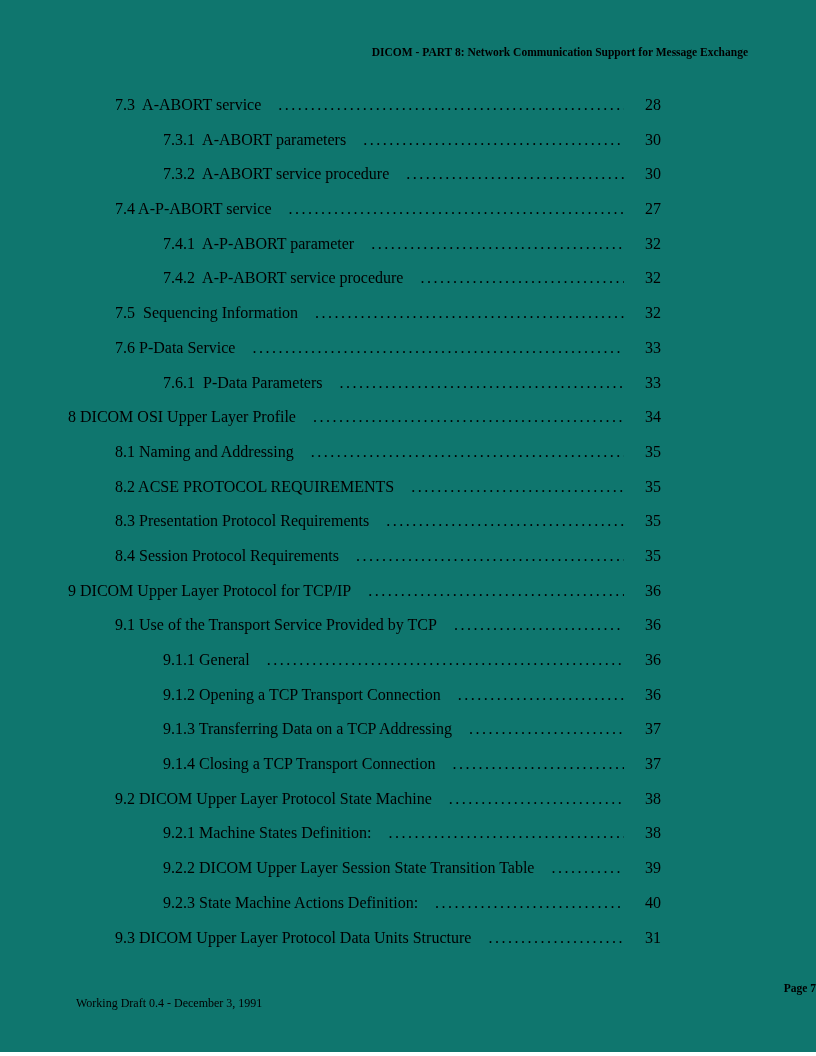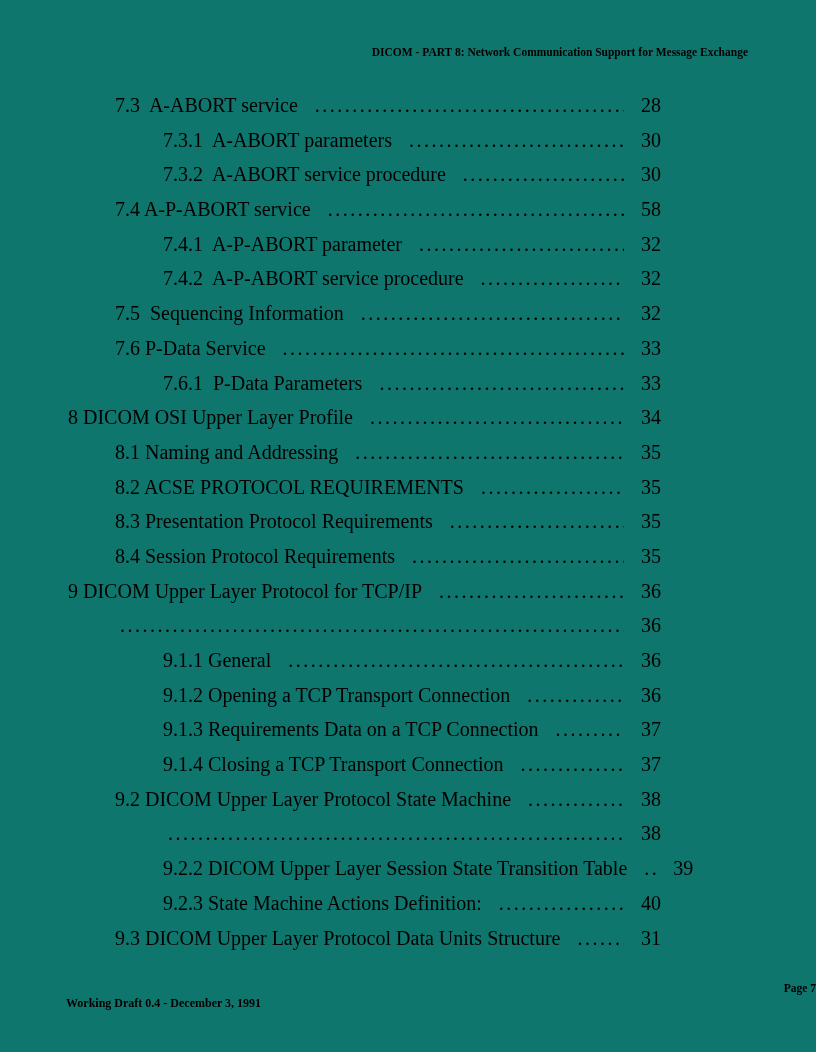--- a/index.html
+++ b/index.html
@@ -27,21 +27,21 @@
   .toc-list {
     position: absolute;
     top: 88px;
     left: 66px;
     width: 595px;
   }
   .toc-row {
     display: flex;
     align-items: baseline;
     height: 34.7px;
-    font-size: 20px;
+    font-size: 16px;
     line-height: 34.7px;
     gap: 12px;
   }
   .toc-row.level-0 { padding-left: 2px; }
   .toc-row.level-1 { padding-left: 49px; }
   .toc-row.level-2 { padding-left: 97px; font-family: Liberation Serif, serif; }
   .toc-label {
     white-space: pre;
     flex: 0 0 auto;
   }
@@ -66,23 +66,23 @@
     top: 982px;
     left: 0;
     width: 100%;
     text-align: right;
     font-size: 11.5px;
     font-weight: bold;
   }
   .footer-draft {
     position: absolute;
     top: 996px;
-    left: 66px;
+    left: 76px;
     font-size: 12px;
-    font-weight: bold;
+    font-weight: normal;
   }
 </style>
 </head>
 <body>
 
 <div class="page">
 
   <div class="doc-header">DICOM - PART 8: Network Communication Support for Message Exchange</div>
 
   <div class="toc-list">
@@ -97,21 +97,21 @@
         <span class="toc-page">30</span>
       </div>
       <div class="toc-row level-2">
         <span class="toc-label">7.3.2  A-ABORT service procedure</span>
         <span class="toc-dots"></span>
         <span class="toc-page">30</span>
       </div>
       <div class="toc-row level-1">
         <span class="toc-label">7.4 A-P-ABORT service</span>
         <span class="toc-dots"></span>
-        <span class="toc-page">58</span>
+        <span class="toc-page">27</span>
       </div>
       <div class="toc-row level-2">
         <span class="toc-label">7.4.1  A-P-ABORT parameter</span>
         <span class="toc-dots"></span>
         <span class="toc-page">32</span>
       </div>
       <div class="toc-row level-2">
         <span class="toc-label">7.4.2  A-P-ABORT service procedure</span>
         <span class="toc-dots"></span>
         <span class="toc-page">32</span>
@@ -155,49 +155,51 @@
         <span class="toc-label">8.4 Session Protocol Requirements</span>
         <span class="toc-dots"></span>
         <span class="toc-page">35</span>
       </div>
       <div class="toc-row level-0">
         <span class="toc-label">9 DICOM Upper Layer Protocol for TCP/IP</span>
         <span class="toc-dots"></span>
         <span class="toc-page">36</span>
       </div>
       <div class="toc-row level-1">
+        <span class="toc-label">9.1 Use of the Transport Service Provided by TCP</span>
         <span class="toc-dots"></span>
         <span class="toc-page">36</span>
       </div>
       <div class="toc-row level-2">
         <span class="toc-label">9.1.1 General</span>
         <span class="toc-dots"></span>
         <span class="toc-page">36</span>
       </div>
       <div class="toc-row level-2">
         <span class="toc-label">9.1.2 Opening a TCP Transport Connection</span>
         <span class="toc-dots"></span>
         <span class="toc-page">36</span>
       </div>
       <div class="toc-row level-2">
-        <span class="toc-label">9.1.3 Requirements Data on a TCP Connection</span>
+        <span class="toc-label">9.1.3 Transferring Data on a TCP Addressing</span>
         <span class="toc-dots"></span>
         <span class="toc-page">37</span>
       </div>
       <div class="toc-row level-2">
         <span class="toc-label">9.1.4 Closing a TCP Transport Connection</span>
         <span class="toc-dots"></span>
         <span class="toc-page">37</span>
       </div>
       <div class="toc-row level-1">
         <span class="toc-label">9.2 DICOM Upper Layer Protocol State Machine</span>
         <span class="toc-dots"></span>
         <span class="toc-page">38</span>
       </div>
       <div class="toc-row level-2">
+        <span class="toc-label">9.2.1 Machine States Definition:</span>
         <span class="toc-dots"></span>
         <span class="toc-page">38</span>
       </div>
       <div class="toc-row level-2">
         <span class="toc-label">9.2.2 DICOM Upper Layer Session State Transition Table</span>
         <span class="toc-dots"></span>
         <span class="toc-page">39</span>
       </div>
       <div class="toc-row level-2">
         <span class="toc-label">9.2.3 State Machine Actions Definition:</span>

